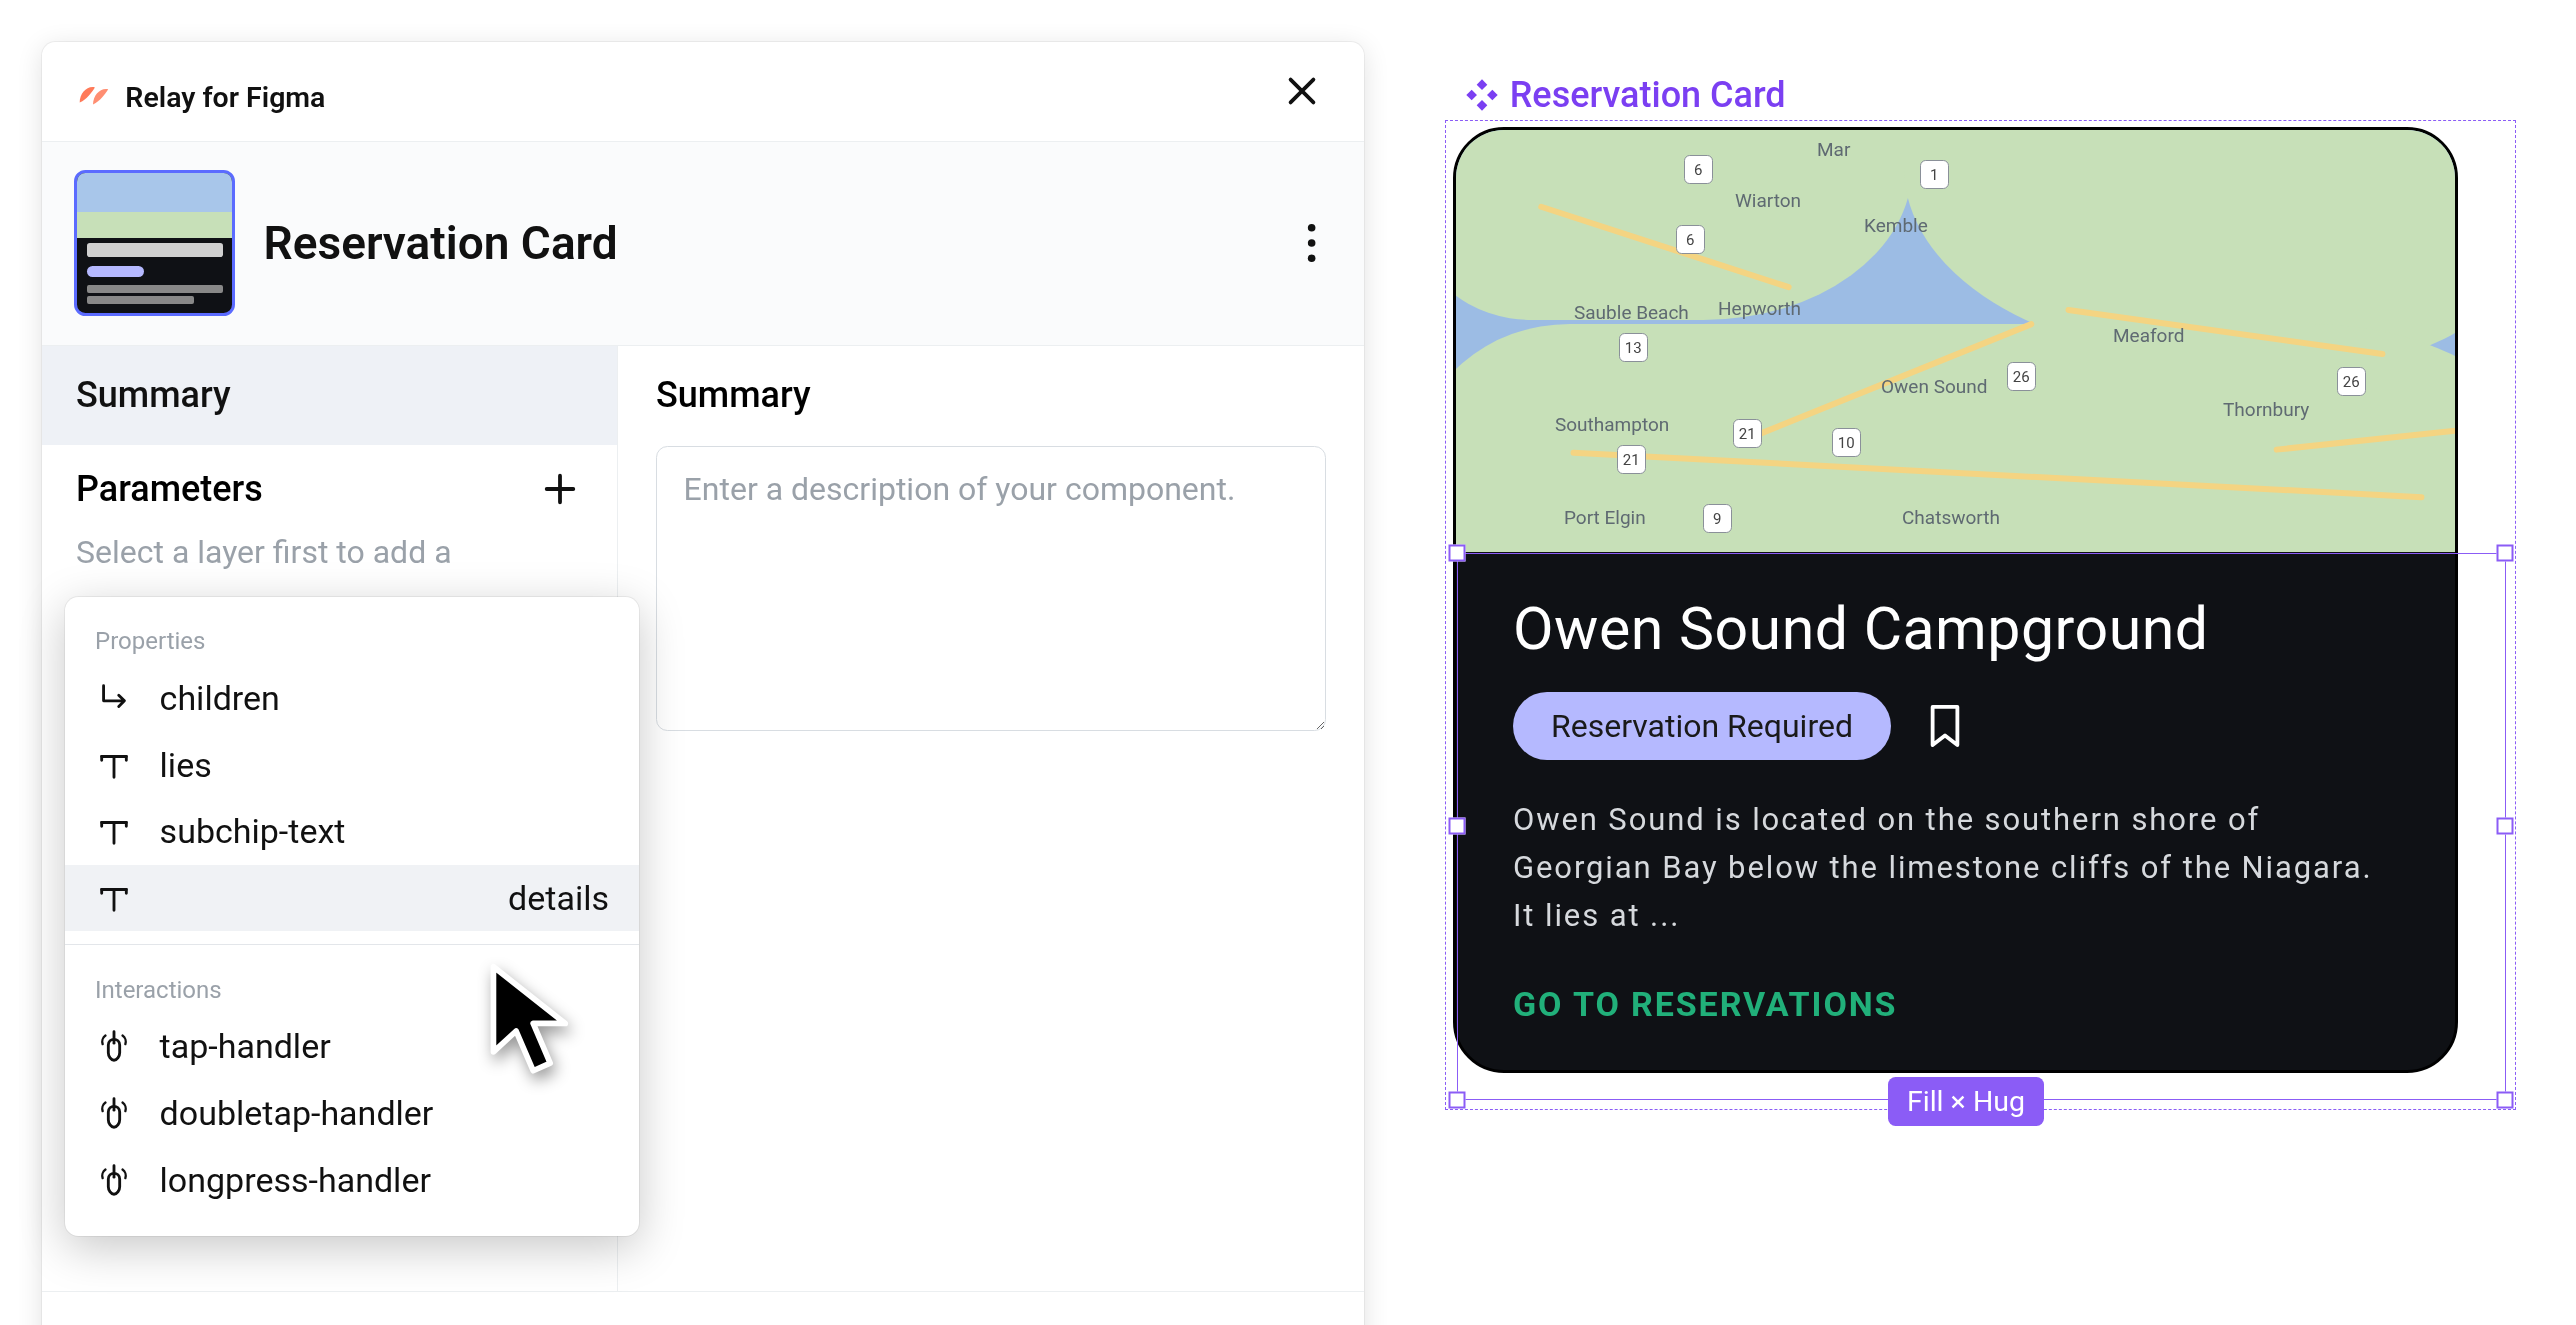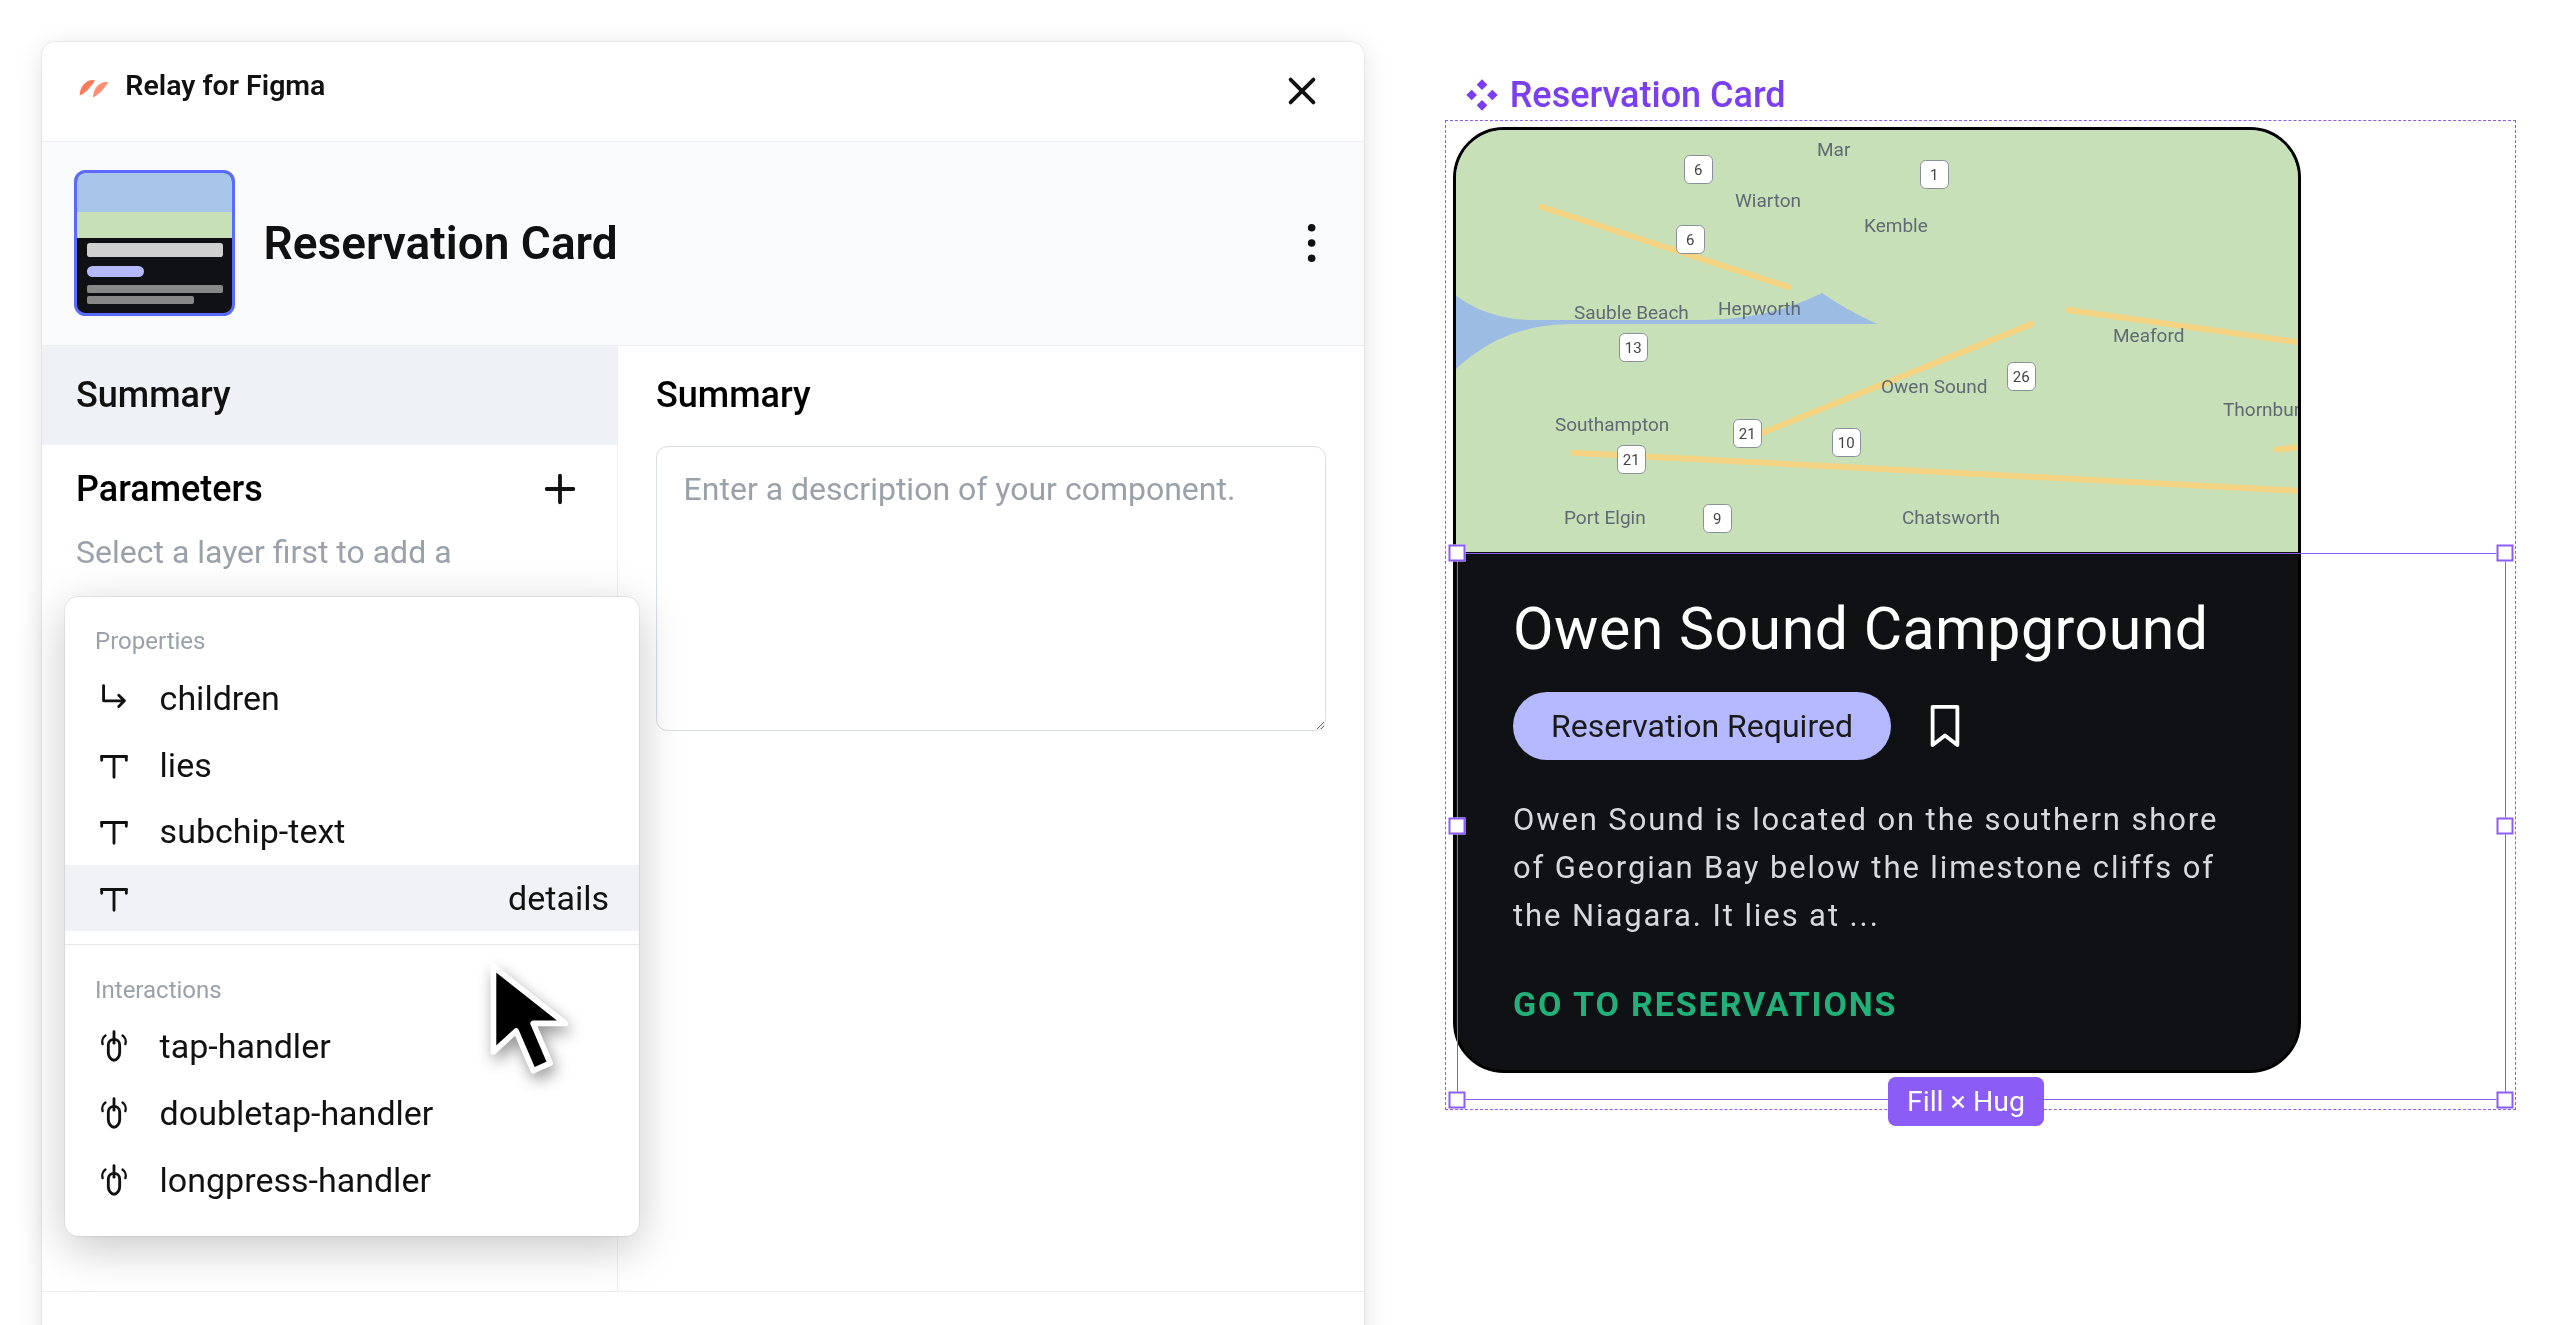--- a/index.html
+++ b/index.html
@@ -18,21 +18,21 @@
     top: 42px;
     width: 1322px;
     height: 1387px;
     border-radius: 13.3px;
     background: #fff;
     box-shadow: 0 5.7px 26.6px rgba(0,0,0,0.12), 0 0 0 0.9px rgba(0,0,0,0.05);
     overflow: visible;
   }
   .plugin-header {
     display: flex;
-    align-items: flex-start;
+    align-items: flex-end;
     padding: 26.6px 32px;
     border-bottom: 0.9px solid #eceff1;
   }
   .plugin-header .logo {
     width: 38px; height: 38px; margin-right: 13.3px;
   }
   .plugin-header .title {
     font-size: 28.5px;
     font-weight: 600;
     color: #111;
@@ -206,21 +206,21 @@
     font-weight: 500;
     color: #7b3ff2;
     margin-bottom: 11.4px;
     margin-left: 13.3px;
   }
   .card-outer-sel {
     position: relative;
     padding: 0;
   }
   .card {
-    width: 848px;
+    width: 1005px;
     border-radius: 51px;
     overflow: hidden;
     border: 3.8px solid #000;
     background: #0f1115;
     position: relative;
   }
   .card .map {
     height: 422px;
     position: relative;
     overflow:hidden;

